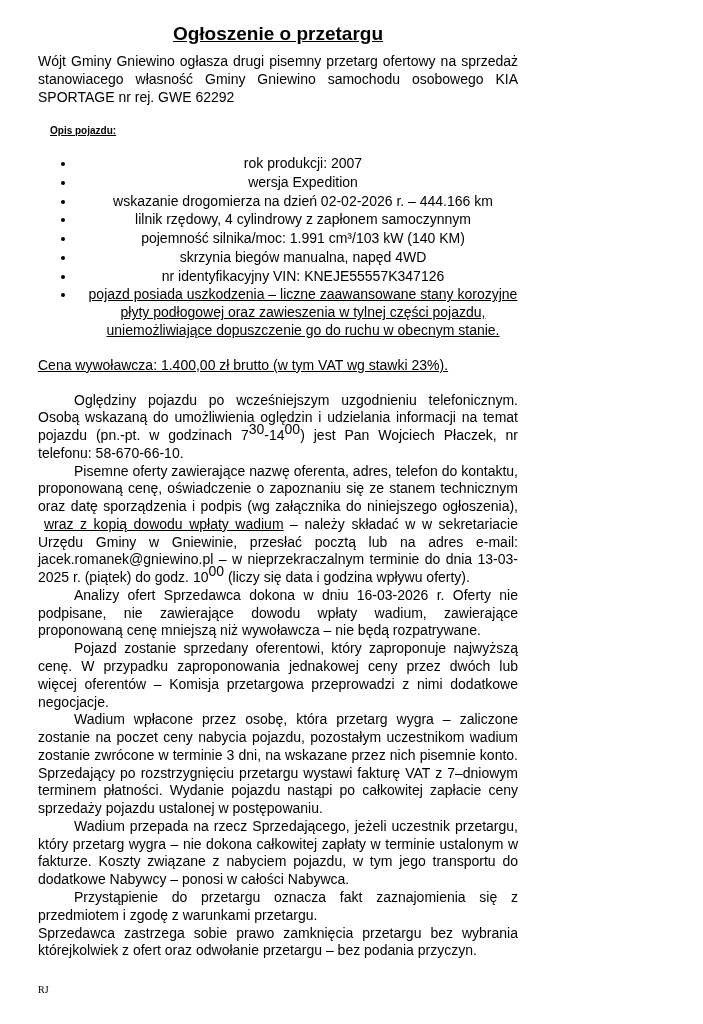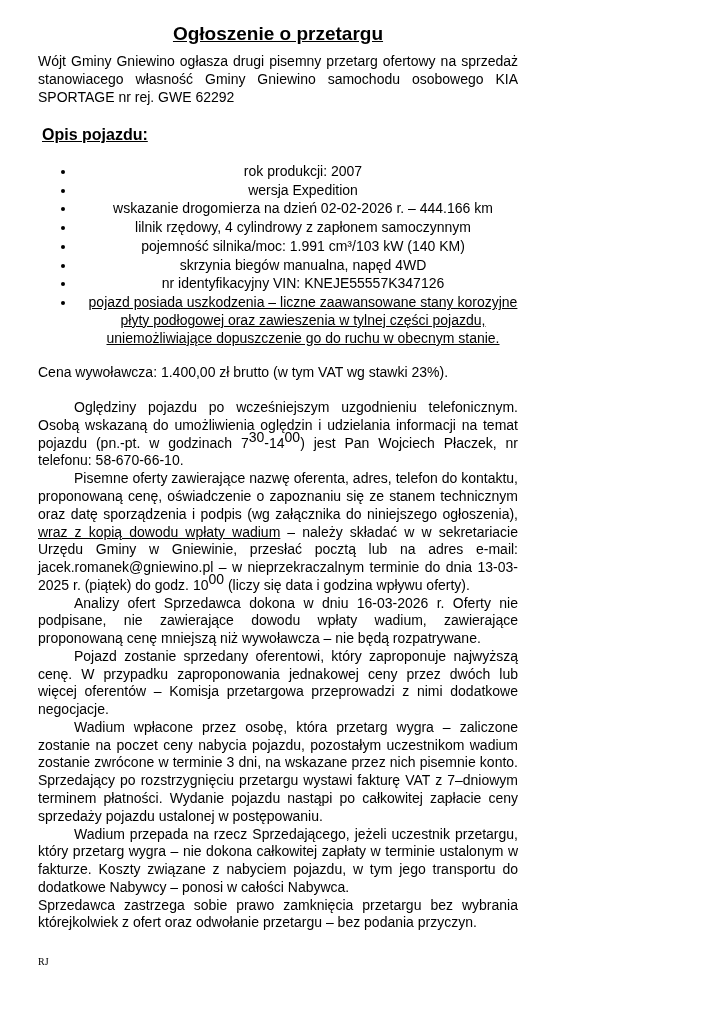--- a/index.html
+++ b/index.html
@@ -26,48 +26,48 @@
   .title {
     font-size: 19px;
     font-weight: bold;
     text-decoration: underline;
     text-align: center;
     margin: 2px 0 7px 0;
   }
   p { margin: 0; }
   .just { text-align: justify; }
   .section-heading {
-    font-size: 16px;
+    font-size: 10px;
     font-weight: bold;
     text-decoration: underline;
-    margin: 19px 0 0 4px;
+    margin: 19px 0 0 12px;
   }
   ul.details {
     margin: 17px 0 0 0;
     padding-left: 38px;
     list-style: disc outside;
   }
   ul.details li {
     padding-left: 12px;
     margin: 0 0 1px 0;
     text-align: center;
   }
   li.damage {
     text-decoration: underline;
     text-align: justify;
   }
-  .price-line { margin-top: 17px; }
+  .price-line { margin-top: 17px; text-decoration: underline; }
   .gap { margin-top: 17px; }
   .indent { text-indent: 36px; }
   sup {
     font-size: 14px;
     line-height: 0;
     vertical-align: super;
   }
-  .uline { text-decoration: underline; }
+  .uline { text-decoration: underline; margin-left: 6px; }
   .footer-initials {
     font-family: "Liberation Serif", "DejaVu Serif", serif;
     font-size: 10px;
     margin-top: 24px;
   }
 </style>
 </head>
 <body>
 
 <div class="page">
@@ -97,18 +97,19 @@
   <p class="just indent"><span>Pisemne oferty zawierające nazwę oferenta, adres, telefon do kontaktu, proponowaną cenę, oświadczenie o zapoznaniu się ze stanem technicznym oraz datę sporządzenia i podpis (wg załącznika do niniejszego ogłoszenia), </span><span class="uline">wraz z kopią dowodu wpłaty wadium</span><span> – należy składać w w sekretariacie Urzędu Gminy w Gniewinie, przesłać pocztą lub na adres e-mail: jacek.romanek@gniewino.pl – w nieprzekraczalnym terminie do dnia 13-03-2025 r. (piątek) do godz. 10</span><sup>00</sup><span> (liczy się data i godzina wpływu oferty).</span></p>
 
   <p class="just indent">Analizy ofert Sprzedawca dokona w dniu 16-03-2026 r.  Oferty nie podpisane, nie zawierające dowodu wpłaty wadium, zawierające proponowaną cenę mniejszą niż wywoławcza – nie będą rozpatrywane.</p>
 
   <p class="just indent">Pojazd zostanie sprzedany oferentowi, który zaproponuje najwyższą cenę. W przypadku zaproponowania jednakowej ceny przez dwóch lub więcej oferentów – Komisja przetargowa przeprowadzi z nimi dodatkowe negocjacje.</p>
 
   <p class="just indent">Wadium wpłacone przez osobę, która przetarg wygra – zaliczone zostanie na poczet ceny nabycia pojazdu, pozostałym uczestnikom wadium zostanie zwrócone w terminie 3 dni, na wskazane przez nich pisemnie konto. Sprzedający po rozstrzygnięciu przetargu wystawi fakturę VAT z 7–dniowym terminem płatności. Wydanie pojazdu nastąpi po całkowitej zapłacie ceny sprzedaży pojazdu ustalonej w postępowaniu.</p>
 
   <p class="just indent">Wadium przepada na rzecz Sprzedającego, jeżeli uczestnik przetargu, który przetarg wygra –  nie dokona całkowitej zapłaty w terminie ustalonym w fakturze. Koszty związane z nabyciem pojazdu, w tym jego transportu do dodatkowe Nabywcy – ponosi w całości Nabywca.</p>
 
+  <p class="just indent">Przystąpienie do przetargu oznacza fakt zaznajomienia się z przedmiotem i zgodę z warunkami przetargu.</p>
 
   <p class="just">Sprzedawca zastrzega sobie prawo zamknięcia przetargu bez wybrania którejkolwiek z ofert oraz odwołanie przetargu – bez podania przyczyn.</p>
 
   <p class="footer-initials">RJ</p>
 
 </div>
 
 </body></html>

